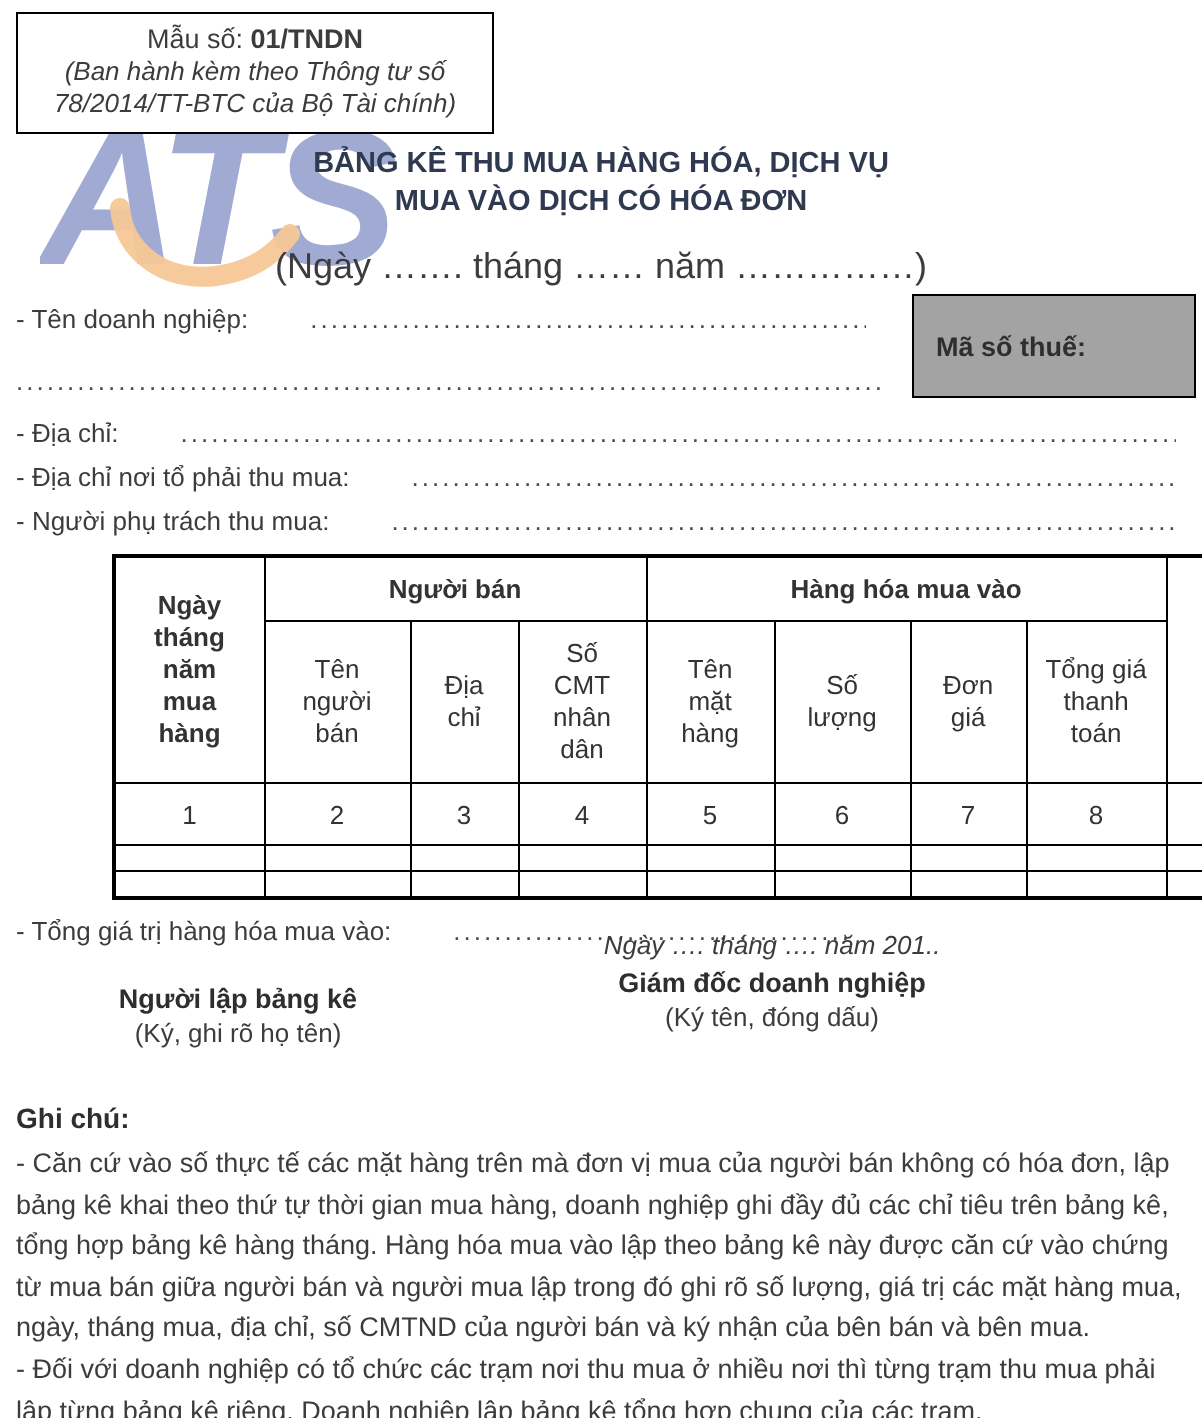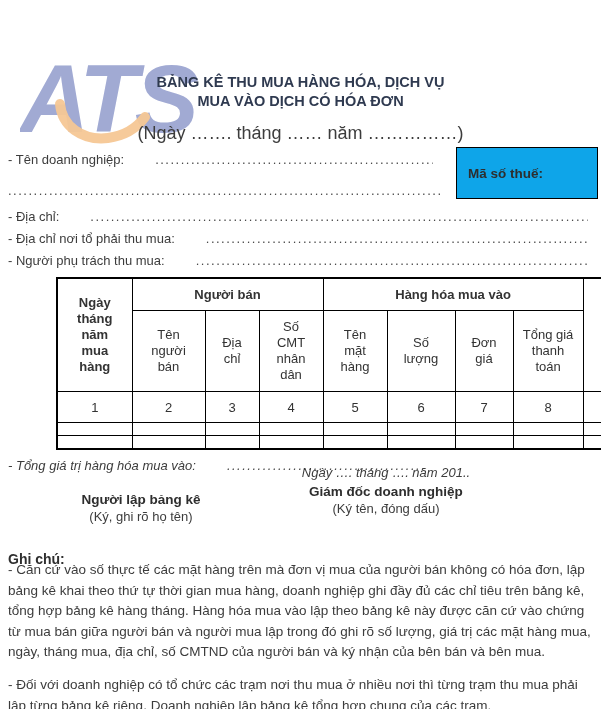--- a/index.html
+++ b/index.html
@@ -27,21 +27,21 @@
   .date-line { margin-top:12px; font-size:18px; color:#3c3c3c; }
 
   
   .field-line { position:absolute; display:flex; align-items:baseline; z-index:1;gap:28px; }
   .field-line .lbl { white-space:nowrap; padding-right:3px; }
   .field-line .dots { flex:1 1 auto; overflow:hidden; white-space:nowrap; letter-spacing:1.5px; color:#4a4a4a; }
   .dots-only { position:absolute; overflow:hidden; white-space:nowrap; letter-spacing:1.5px; color:#4a4a4a; z-index:1; }
 
   .tax-box {
     position:absolute; left:456px; top:147px; width:140px; height:50px;
-    border:1px solid #000; display:flex; align-items:center; z-index:1; background:#0ea5e9;
+    border:1px solid #000; display:flex; align-items:center; z-index:1; background:#a3a3a3;
   }
   .tax-box .lbl { font-weight:bold; padding-left:11px; font-size:13.5px; color:#2e2e2e; }
 
   
   table.ptable {
     position:absolute; left:8px; top:277px; width:585px;
     border-collapse:collapse; table-layout:fixed; z-index:1;
     border:2px solid #000;
     margin-left:48px;
   }
@@ -50,44 +50,51 @@
     font-size:13px; color:#333; padding:1px 2px; overflow:hidden;
   }
   .ptable th { font-weight:normal; white-space:pre-line; line-height:16px; }
   .ptable th.bold { font-weight:bold; }
   tr.row-group th { height:29px; }
   tr.row-sub th { height:78px; }
   tr.row-index td { height:28px; }
   tr.row-empty td { height:12px; padding:0; }
 
   
-  .sig-left  { position:absolute; left:41px;  top:491px; width:200px; text-align:center; line-height:17px; z-index:1; }
+  .sig-left  { position:absolute; left:19px;  top:491px; width:200px; text-align:center; line-height:17px; z-index:1; }
   .sig-right { position:absolute; left:286px; top:464px; width:200px; text-align:center; line-height:17px; z-index:1; }
   .sig-title { font-weight:bold; font-size:13.5px; color:#2e2e2e; }
   .sig-sub   { font-size:13px; }
   .sig-date  { font-style:italic; font-size:13px; margin-bottom:2px; }
 
   
   .notes-heading { position:absolute; left:8px; top:551px; font-weight:bold; font-size:14px; color:#2e2e2e; z-index:1; }
   .note-para { position:absolute; left:8px; width:587px; font-size:13.5px; line-height:20.5px; color:#3c3c3c; z-index:1; }
-  .note-para.p1 { top:560px; }
+  .note-para.p1 { top:572px; }
   .note-para.p2 { top:675px; }
 </style>
 </head>
 <body>
 
 <div class="page">
 
   <div class="watermark">
     <svg width="200" height="92" viewBox="0 0 200 92">
       <text x="0" y="76" font-family="Liberation Sans, sans-serif" font-size="96" font-weight="bold" font-style="italic" fill="#97a1cf" opacity="0.9" letter-spacing="-3">ATS</text>
       <path d="M40,48 C42,70 62,85 88,82 C103,80 116,73 125,61" stroke="#f5c795" stroke-width="10" fill="none" stroke-linecap="round" opacity="0.95"></path>
     </svg>
   </div>
 
+  <div class="header-box">
+    <div class="code-line">
+      <span>Mẫu số: </span><span class="code">01/TNDN</span>
+    </div>
+    <div class="issued">(Ban hành kèm theo Thông tư số</div>
+    <div class="issued">78/2014/TT-BTC của Bộ Tài chính)</div>
+  </div>
 
   <div class="title-wrap">
     <div class="title-line">BẢNG KÊ THU MUA HÀNG HÓA, DỊCH VỤ</div>
     <div class="title-line">MUA VÀO DỊCH CÓ HÓA ĐƠN</div>
     <div class="date-line">(Ngày ……. tháng …… năm ……………)</div>
   </div>
 
   <div class="field-line" style="left:8px; top:152px; width:425px;">
     <span class="lbl">- Tên doanh nghiệp:</span>
     <span class="dots">...................................................................................................................................................................</span>
@@ -187,21 +194,21 @@
           <td></td>
           <td></td>
           <td></td>
           <td></td>
           <td></td>
           <td></td>
     </tr>
   </tbody>
     </table>
 
-  <div class="field-line" style="left:8px; top:458px; width:418px;font-style:italic;">
+  <div class="field-line" style="left:8px; top:458px; width:418px;">
     <span class="lbl">- Tổng giá trị hàng hóa mua vào:</span>
     <span class="dots">...................................................................................................................................................................</span>
   </div>
 
   <div class="sig-left">
     <div class="sig-title">Người lập bảng kê</div>
     <div class="sig-sub">(Ký, ghi rõ họ tên)</div>
   </div>
   <div class="sig-right">
     <div class="sig-date">Ngày …. tháng …. năm 201..</div>

